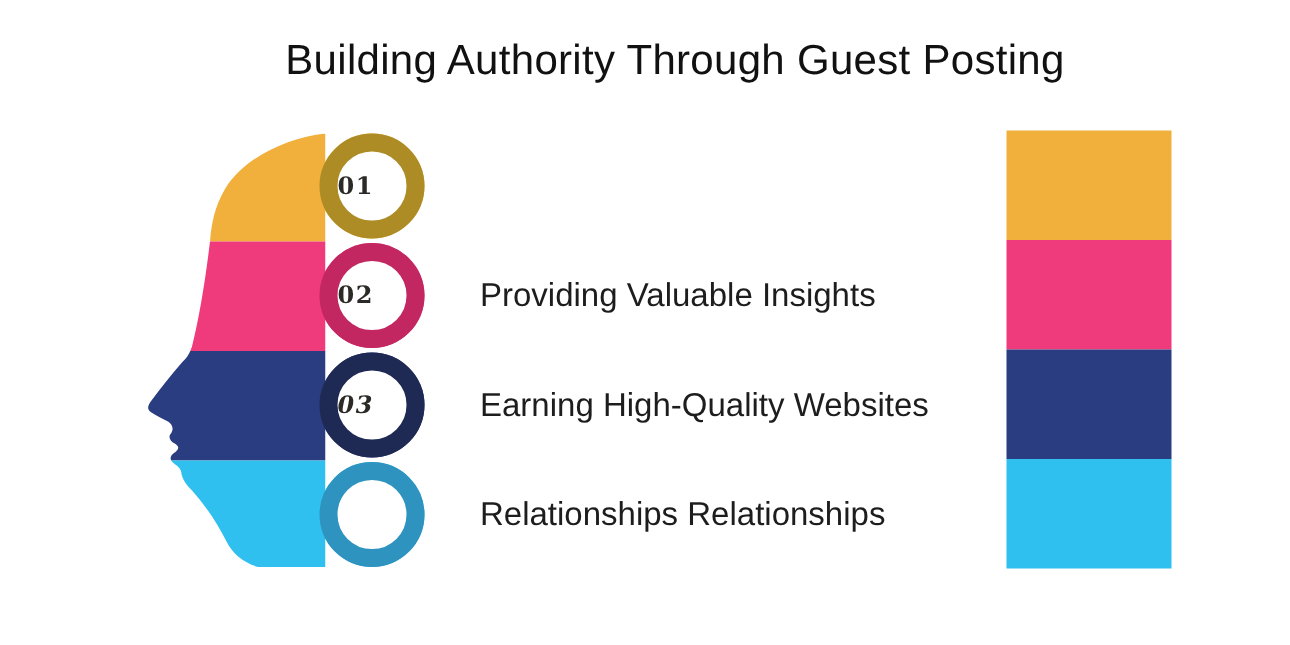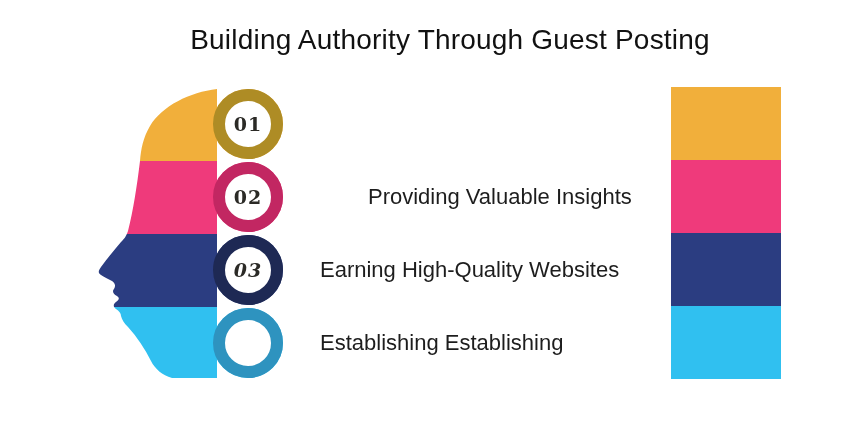--- a/index.html
+++ b/index.html
@@ -31,42 +31,42 @@
     left: 0;
     top: 0;
     width: 860px;
     height: 430px;
   }
   .step-number {
     position: absolute;
     width: 46px;
     height: 46px;
     line-height: 46px;
-    text-align: center;
+    text-align: left;
     font-family: "DejaVu Serif", serif;
     font-weight: bold;
-    font-size: 19px;
+    font-size: 16px;
     letter-spacing: 1px;
     color: #2b2a26;
   }
   .step-number.n1 { left: 225px; top: 101px; }
   .step-number.n2 { left: 225px; top: 174px; }
   .step-number.n3 { left: 225px; top: 247px; font-style: italic; }
   .step-number.n4 { left: 225px; top: 320px; }
   .step-label {
     position: absolute;
     left: 320px;
     height: 30px;
     line-height: 30px;
     font-size: 22px;
     color: #1d1d1d;
     white-space: nowrap;
   }
   .step-label.l1 { top: 109px; }
-  .step-label.l2 { top: 182px; margin-left: 48px; }
+  .step-label.l2 { top: 182px; }
   .step-label.l3 { top: 255px; }
   .step-label.l4 { top: 328px; }
 </style>
 </head>
 <body>
 
 <div class="canvas">
 
   <div class="title">Building Authority Through Guest Posting</div>
 
@@ -117,15 +117,15 @@
       <rect x="671" y="306" width="110" height="73" fill="#30C0F0"></rect>
     </g>
   </svg>
 
   <div class="step-number n1">01</div>
   <div class="step-number n2">02</div>
   <div class="step-number n3">03</div>
 
   <div class="step-label l2">Providing Valuable Insights</div>
   <div class="step-label l3">Earning High-Quality Websites</div>
-  <div class="step-label l4">Establishing Establishing</div>
+  <div class="step-label l4">Relationships Relationships</div>
 
 </div>
 
 </body></html>

